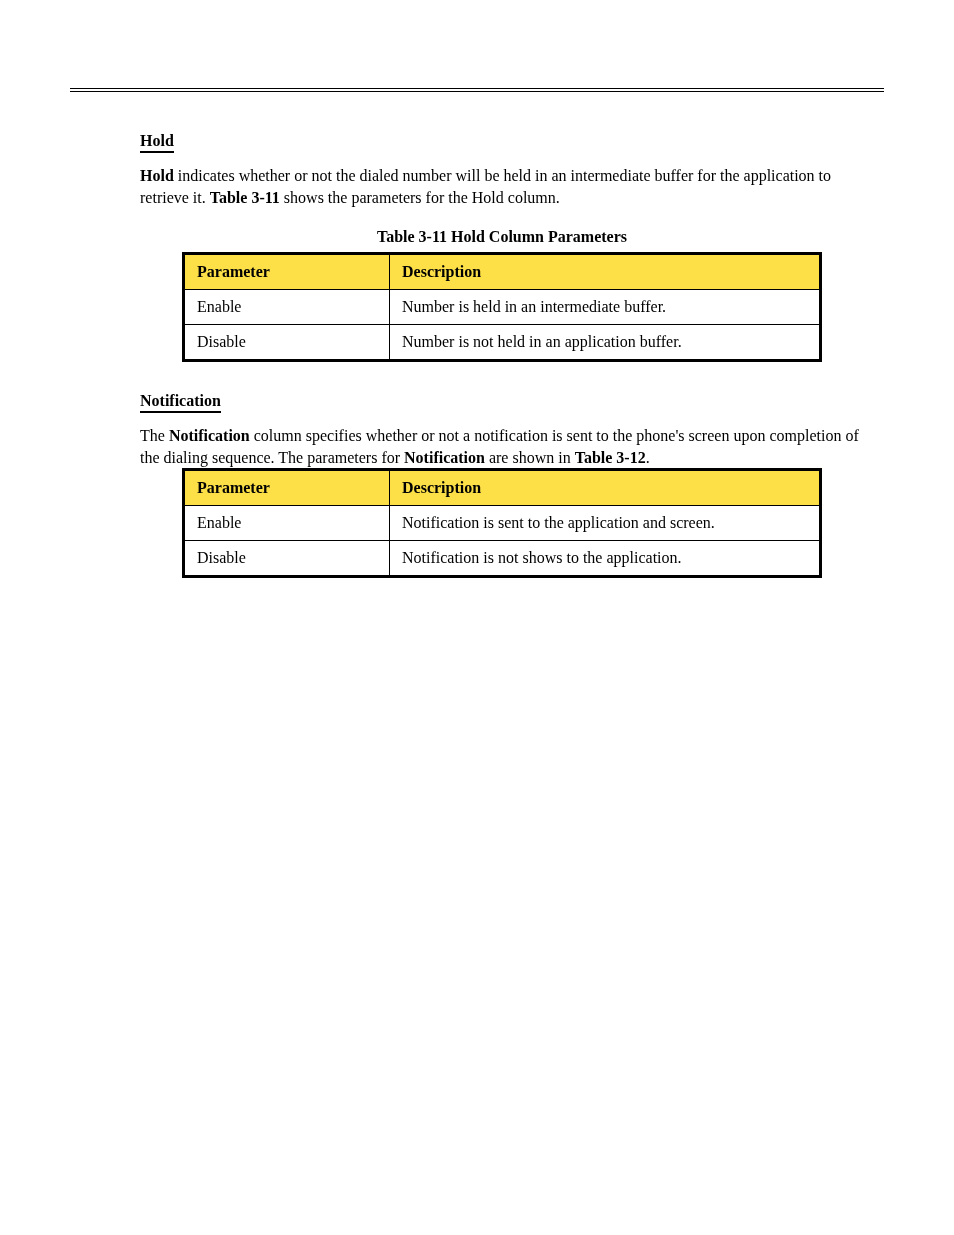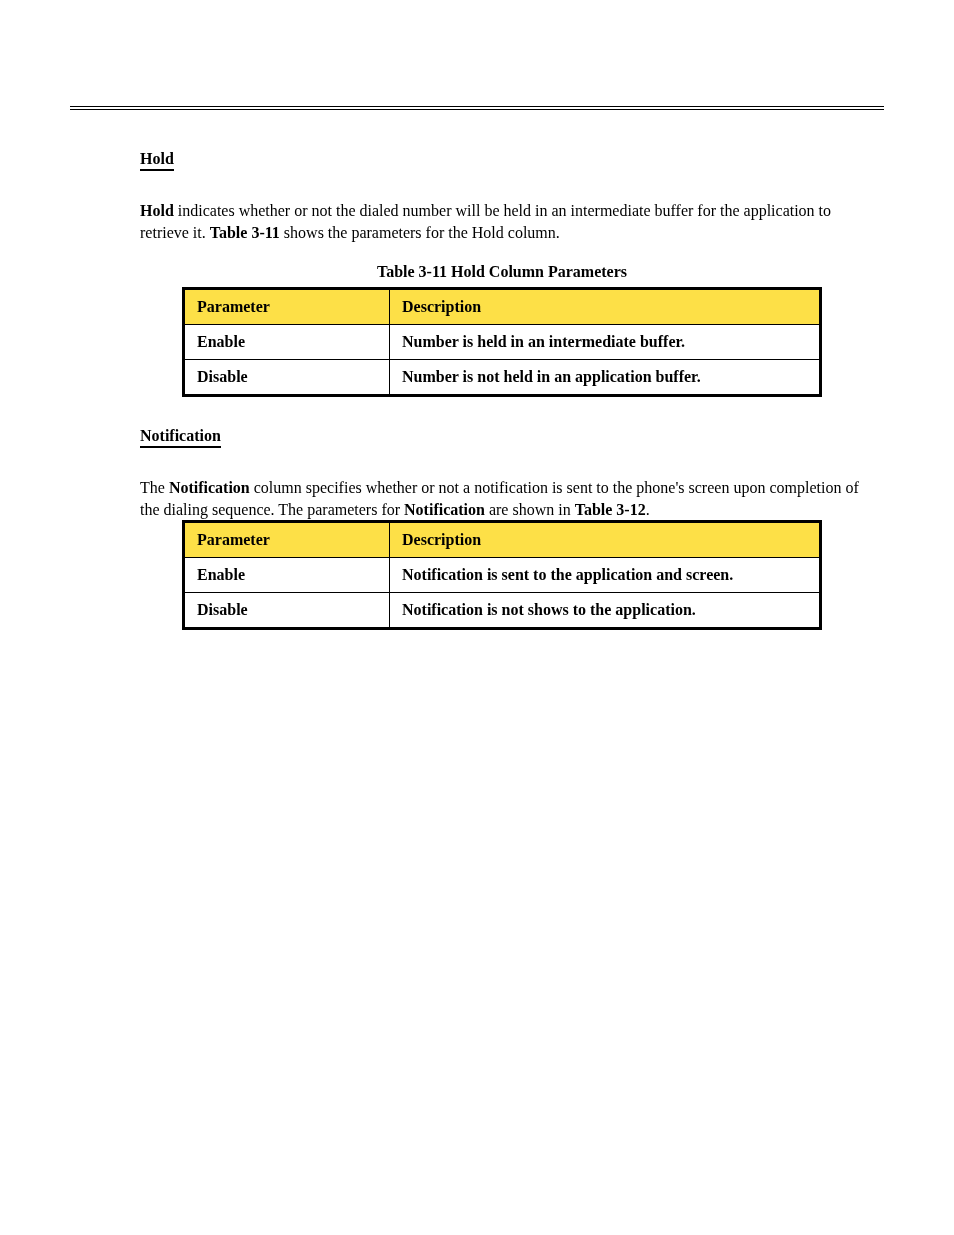--- a/index.html
+++ b/index.html
@@ -7,59 +7,59 @@
     padding: 0;
     background: #fff;
     font-family: "Times New Roman", Times, serif;
     color: #000;
   }
   .page {
     width: 954px;
     height: 1235px;
     position: relative;
     box-sizing: border-box;
-    padding: 76px 70px 40px 70px;
+    padding: 58px 70px 40px 70px;
   }
   .top-rule {
     border-top: 4px double #000;
     height: 0;
     margin: 30px 0 40px 0;
   }
   .section {
     margin-left: 70px;
     margin-right: 20px;
     margin-bottom: 30px;
   }
   .heading {
     display: inline-block;
     font-weight: bold;
     border-bottom: 2px solid #000;
     padding-bottom: 1px;
   }
   .paragraph {
-    margin-top: 29px;
+    margin-top: 12px;
     line-height: 1.35;
   }
   .caption {
     text-align: center;
     margin-top: 20px;
     margin-bottom: 6px;
     font-weight: bold;
   }
   table.data {
     width: 640px;
     margin: 0 auto 8px auto;
     border: 3px solid #000;
     border-collapse: collapse;
   }
   table.data th, table.data td {
     border: 1px solid #000;
     padding: 8px 12px;
     text-align: left;
-    font-weight: bold;
+    font-weight: normal;
   }
   table.data th {
     background: #fde047;
     font-weight: bold;
   }
   table.data td.col1 {
     width: 180px;
   }
 </style>
 </head>

